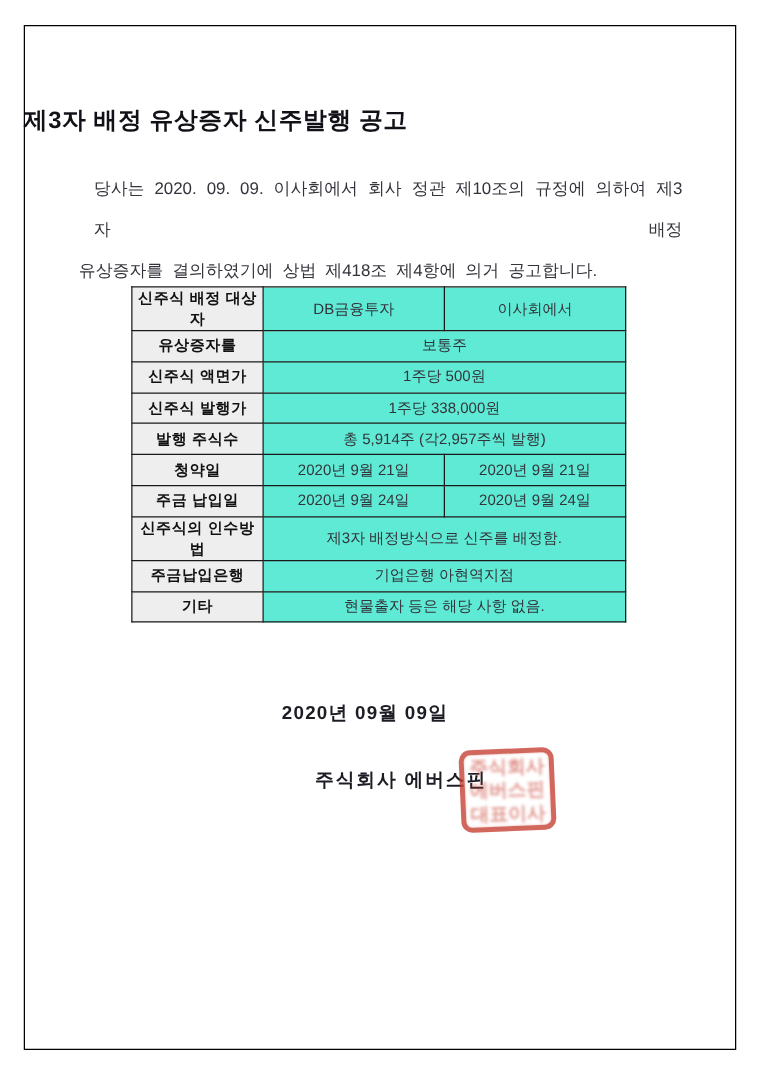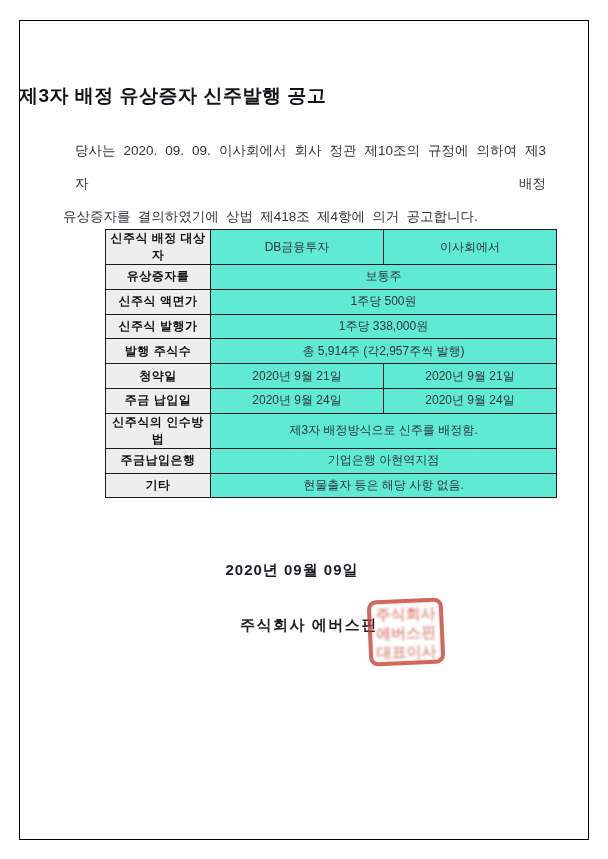--- a/index.html
+++ b/index.html
@@ -35,21 +35,21 @@
     font-size: 13.5px;
     line-height: 33px;
     color: #33333b;
     word-spacing: 3.5px;
   }
   .body-line-1 { text-align: justify; text-align-last: justify; margin-left: 12px; }
   .body-line-2 { text-align: left; }
   .announce-table {
     position: absolute;
     left: 105px; top: 229px;
-    width: 452px;
+    width: 396px;
     border-collapse: collapse;
     table-layout: fixed;
     font-size: 12px;
   }
   .announce-table th, .announce-table td {
     border: 1px solid #1a1a1a;
     height: 24.8px;
     text-align: center;
     vertical-align: middle;
     padding: 0 2px;
@@ -67,21 +67,21 @@
     left: 19px; top: 561px;
     width: 546px;
     text-align: center;
     font-size: 15px;
     font-weight: bold;
     color: #1c1c24;
     letter-spacing: 1px;
   }
   .signature-block {
     position: absolute;
-    left: 240px; top: 610px;
+    left: 252px; top: 610px;
     font-size: 15px;
     font-weight: bold;
     color: #1c1c24;
     line-height: 30px;
     letter-spacing: 1.5px;
   }
   .seal-stamp {
     position: absolute;
     left: 368px; top: 599px;
     width: 76px; height: 66px;

